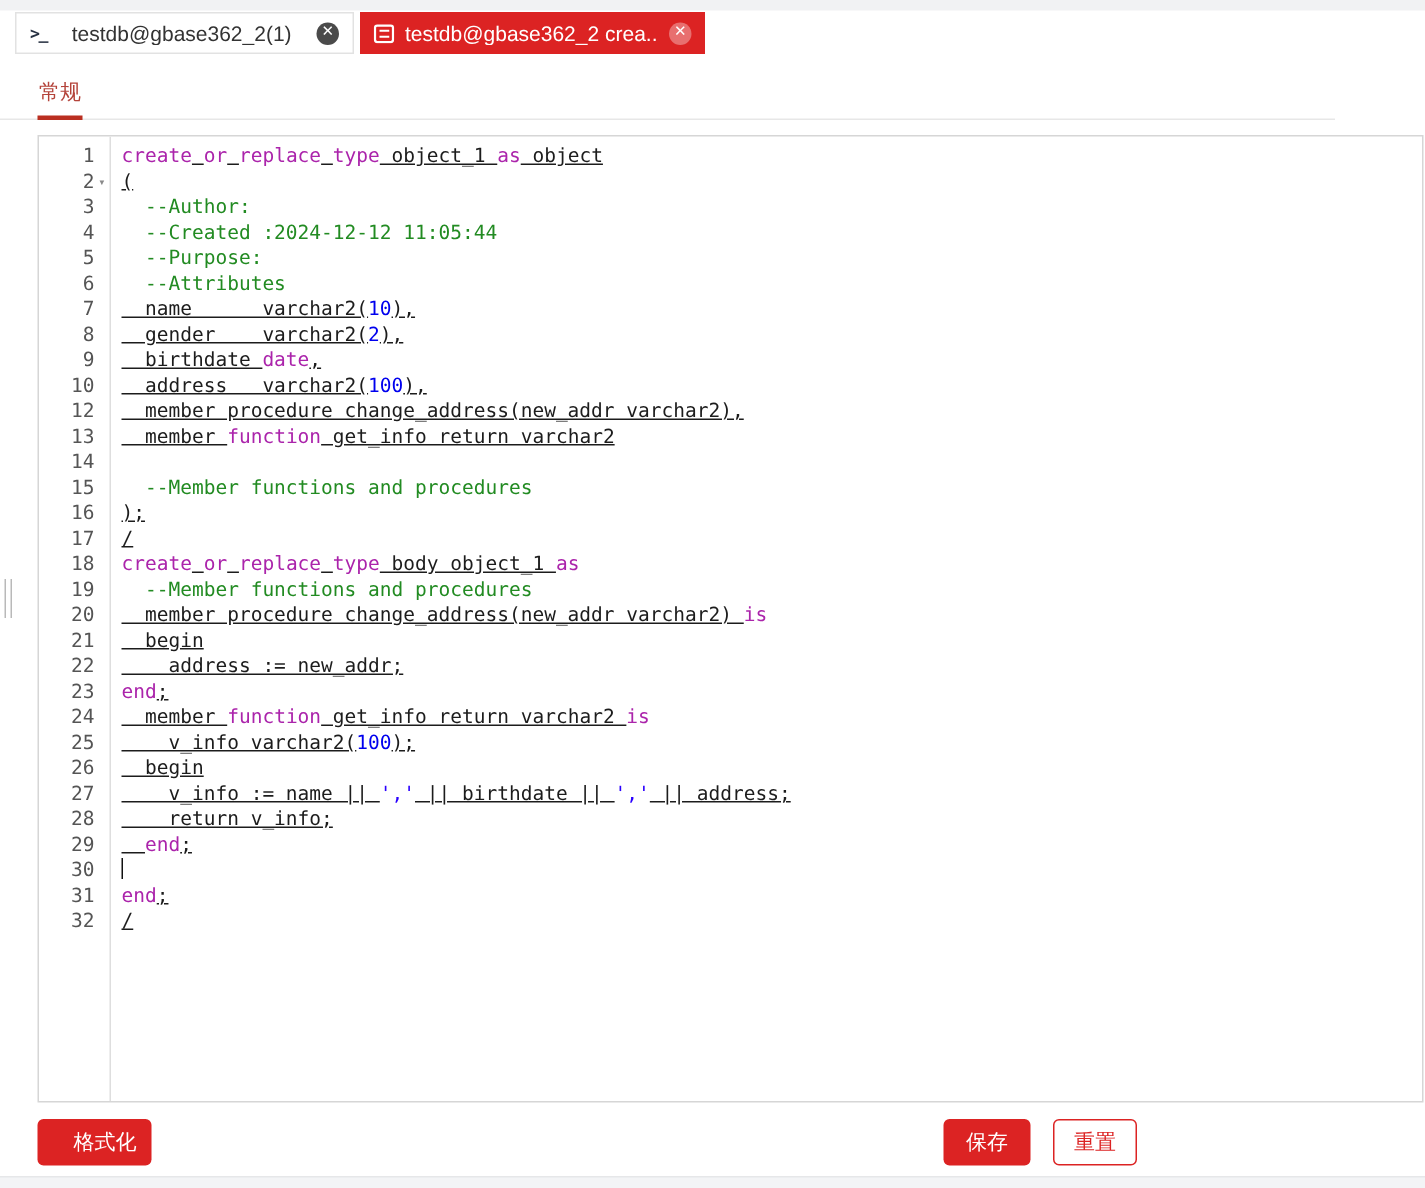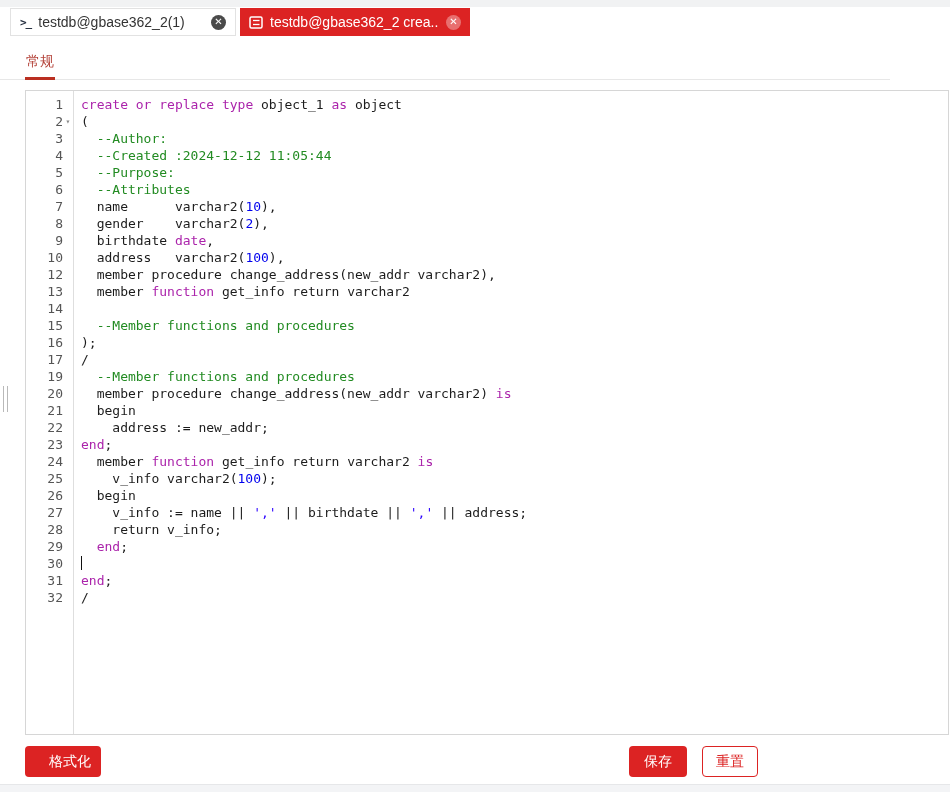--- a/index.html
+++ b/index.html
@@ -6,21 +6,21 @@
   html,body { width:950px; height:792px; background:#ffffff; overflow:hidden;
               font-family:"Liberation Sans", sans-serif; position:relative; }
 
   .top-strip { position:absolute; left:0; top:0; width:950px; height:7px; background:#f1f2f3; }
 
   
   .tab { position:absolute; top:8px; height:28px; display:flex; align-items:center;
          gap:7px; padding:0 9px; font-size:14px; cursor:pointer; }
   .tab-inactive { left:10px; width:226px; background:#ffffff; border:1px solid #e2e2e2; color:#333; }
   .tab-active   { left:240px; width:230px; background:var(--accent-red); color:#fff; }
-  .tab-label { white-space:nowrap; overflow:hidden; flex:1; }
+  .tab-label { white-space:nowrap; overflow:hidden; flex:1;text-align:center; }
   .term-icon { font-family:"DejaVu Sans Mono", monospace; font-size:11px; font-weight:bold;
                color:#273142; letter-spacing:-1px; }
   .close-dot { width:15px; height:15px; border-radius:50%; display:flex; align-items:center;
                justify-content:center; font-size:10px; line-height:1; flex:none; cursor:pointer; }
   .close-dark { background:#4a4a4a; color:#fff; }
   .close-light { background:rgba(255,255,255,.35); color:#fff; }
 
   
   .subtab-bar { position:absolute; left:0; top:46px; width:890px; height:34px;
                 border-bottom:1px solid #e7e7e7; }
@@ -36,21 +36,21 @@
                 font-family:"DejaVu Sans Mono", monospace; font-size:13px; line-height:17px; }
   .code-row { display:flex; height:17px; }
   .gutter { width:47px; flex:none; display:flex; }
   .lnum { flex:1; text-align:right; color:var(--line-number); }
   .fold { width:10px; flex:none; font-size:8px; color:#8a8a8a; text-align:center; line-height:17px; }
   .ctext { padding-left:8px; white-space:pre; color:var(--plain); }
   .tok-k { color:var(--keyword); }
   .tok-c { color:var(--comment); }
   .tok-n { color:var(--number); }
   .tok-s { color:var(--string); }
-  .tok-p { color:var(--plain); }
+  .tok-p { color:var(--plain);text-decoration:underline; }
   .caret { display:inline-block; width:1px; height:14px; background:#111; vertical-align:-2px; }
 
   
   .collapse-handle { position:absolute; left:3px; top:386px; height:26px; width:5px;
                      border-left:1px solid #b9b9b9; border-right:1px solid #b9b9b9; cursor:col-resize; }
 
   
   .btn { position:absolute; top:746px; height:31px; border-radius:4px; font-size:14px;
          display:flex; align-items:center; justify-content:center; cursor:pointer; border:none; }
   .btn-filled { background:var(--accent-red); color:#fff; }
@@ -203,20 +203,27 @@
       </div>
       <div class="code-row">
         <div class="gutter">
           <span class="lnum">17</span>
           <span class="fold"></span>
         </div>
         <div class="ctext"><span class="tok-p">/</span></div>
       </div>
       <div class="code-row">
         <div class="gutter">
+          <span class="lnum">18</span>
+          <span class="fold"></span>
+        </div>
+        <div class="ctext"><span class="tok-k">create</span><span class="tok-p"> </span><span class="tok-k">or</span><span class="tok-p"> </span><span class="tok-k">replace</span><span class="tok-p"> </span><span class="tok-k">type</span><span class="tok-p"> body object_1 </span><span class="tok-k">as</span></div>
+      </div>
+      <div class="code-row">
+        <div class="gutter">
           <span class="lnum">19</span>
           <span class="fold"></span>
         </div>
         <div class="ctext"><span class="tok-c">  --Member functions and procedures</span></div>
       </div>
       <div class="code-row">
         <div class="gutter">
           <span class="lnum">20</span>
           <span class="fold"></span>
         </div>

